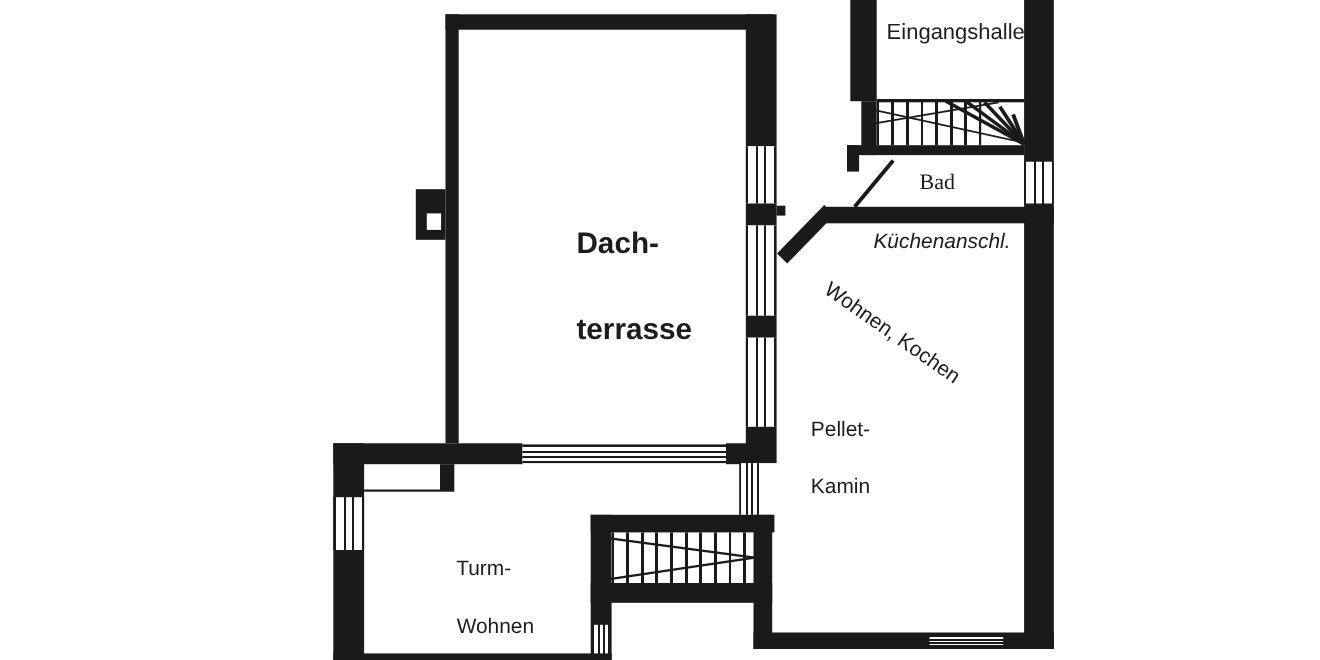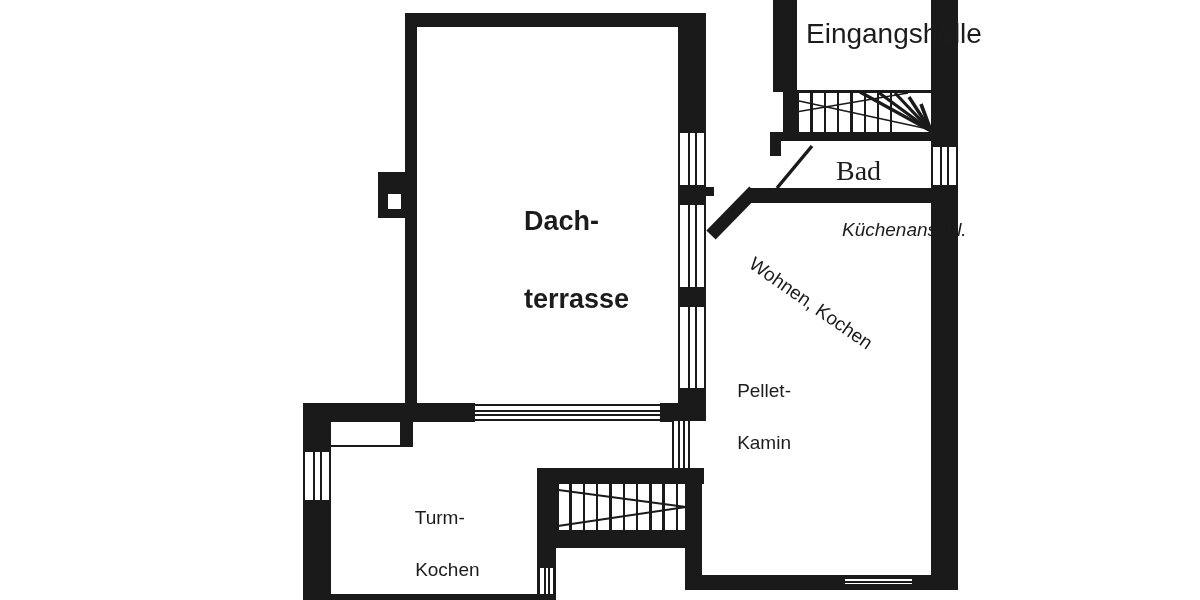--- a/index.html
+++ b/index.html
@@ -30,21 +30,21 @@
       var(--wall) 34% calc(34% + 2px),
       var(--bg) calc(34% + 2px) 60%,
       var(--wall) 60% calc(60% + 2px),
       var(--bg) calc(60% + 2px) calc(100% - 2px),
       var(--wall) calc(100% - 2px) 100%);}
   
   .treads{position:absolute;
     background:repeating-linear-gradient(to right,
       var(--wall) 0 2.5px, transparent 2.5px 13.3px);}
   .label{position:absolute;white-space:pre;line-height:1.3;}
-  .lbl-room{font-size:28px;}
+  .lbl-room{font-size:20px;}
   .lbl-bold{font-size:27px;font-weight:bold;line-height:39px;}
   .lbl-small{font-size:19px;line-height:26px;}
   .lbl-italic{font-size:19px;font-style:italic;}
   .lbl-rot{font-size:19px;transform:rotate(35deg);transform-origin:left top;}
   svg.overlay{position:absolute;left:0;top:0;pointer-events:none;}
 </style>
 </head>
 <body>
 
 <div class="plan">
@@ -108,32 +108,32 @@
       <line x1="754" y1="191" x2="711" y2="235" stroke-width="13"></line>
       <line x1="551" y1="489" x2="686" y2="507" stroke-width="2"></line>
       <line x1="551" y1="527" x2="686" y2="507" stroke-width="2"></line>
     </g>
   </svg>
 
   <div class="label lbl-room" style="left:806px;top:16px;">Eingangshalle</div>
 
   <div class="label lbl-room" style="left:836px;top:153px;font-family:Liberation Serif, serif;">Bad</div>
 
-  <div class="label lbl-italic" style="left:794px;top:218px;margin-left:48px;">Küchenanschl.</div>
+  <div class="label lbl-italic" style="left:794px;top:208px;">Küchenanschl.</div>
 
   <div class="label lbl-rot" style="left:758px;top:252px;">Wohnen, Kochen</div>
 
   <div class="label lbl-bold" style="left:494px;top:163px;">
     <span>Dach-</span><br>
     <span>terrasse</span>
   </div>
 
   <div class="label lbl-small" style="left:716px;top:352px;">
     <span>Pellet-</span><br>
     <span>Kamin</span>
   </div>
 
   <div class="label lbl-small" style="left:394px;top:479px;">
     <span>Turm-</span><br>
-    <span>Kochen</span>
+    <span>Wohnen</span>
   </div>
 
 </div>
 
 </body></html>

